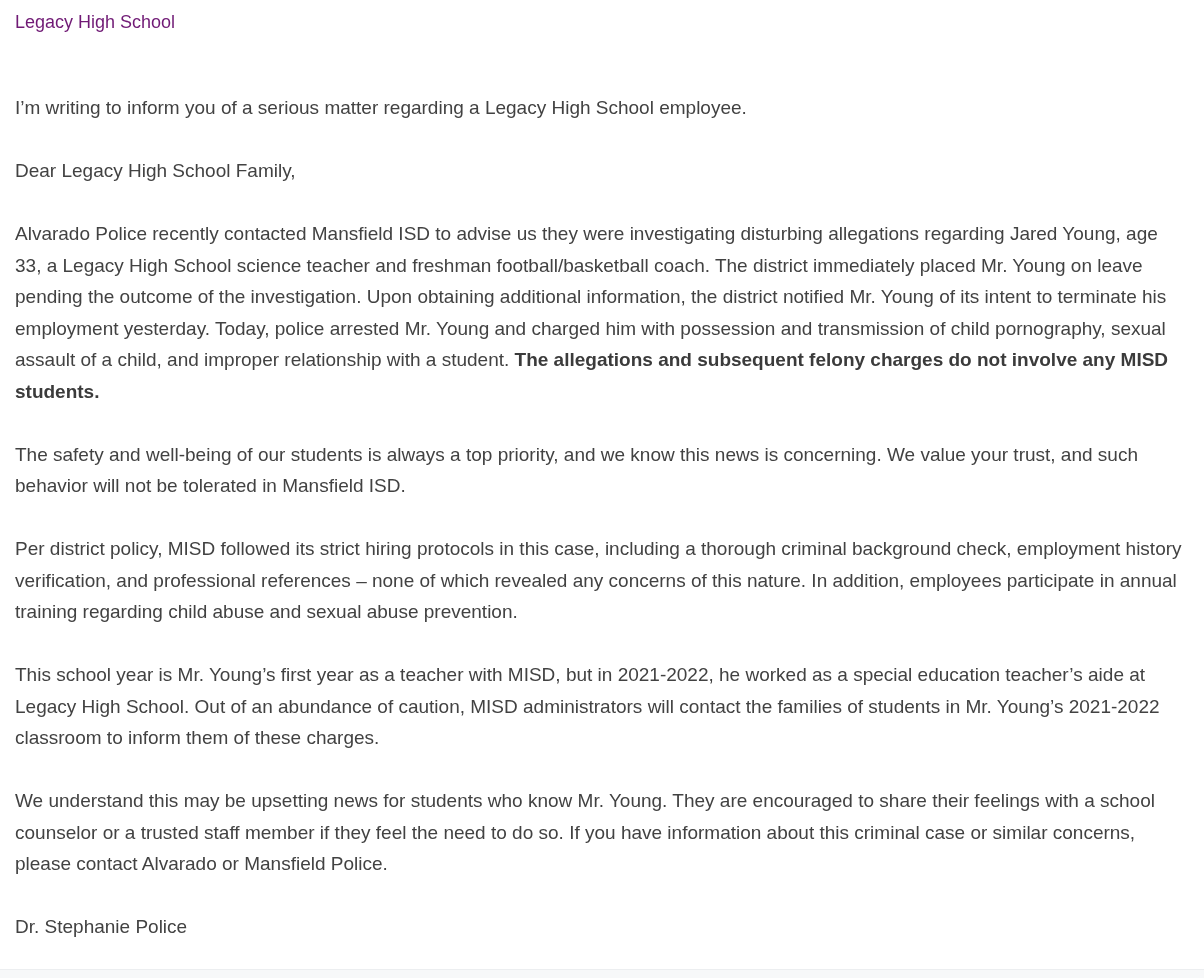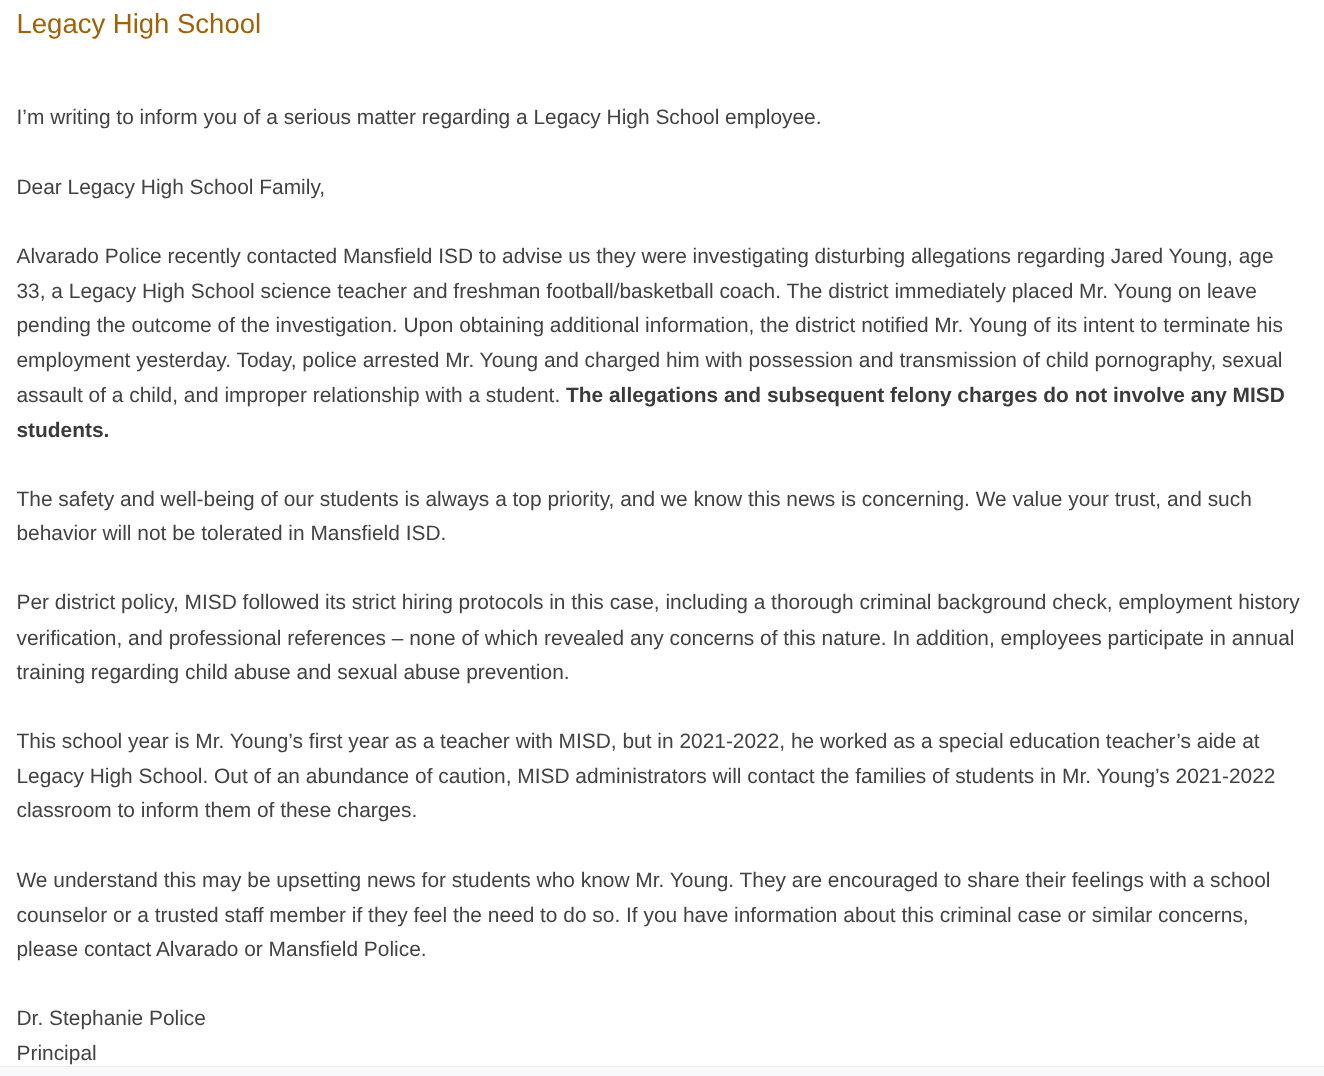--- a/index.html
+++ b/index.html
@@ -12,23 +12,23 @@
       position: relative;
       width: 1204px;
       height: 978px;
       background: #ffffff;
       overflow: hidden;
     }
     .page {
       padding: 10px 15px 0 15px;
     }
     .sender {
-      font-size: 25px;
+      font-size: 18px;
       line-height: 24px;
-      color: #a16207;
+      color: #701a75;
       margin: 0 0 58px 0;
       font-weight: 400;
     }
     p.par {
       font-size: 19px;
       line-height: 31.5px;
       color: #424242;
       margin: 31.5px 0;
     }
     p.par .b {
@@ -79,19 +79,18 @@
     <p class="par">
       <span>This school year is Mr. Young’s first year as a teacher with MISD, but in 2021-2022, he worked as a special education teacher’s aide at Legacy High School. Out of an abundance of caution, MISD administrators will contact the families of students in Mr. Young’s 2021-2022 classroom to inform them of these charges.</span><span class="b"></span>
     </p>
 
     <p class="par">
       <span>We understand this may be upsetting news for students who know Mr. Young. They are encouraged to share their feelings with a school counselor or a trusted staff member if they feel the need to do so. If you have information about this criminal case or similar concerns, please contact Alvarado or Mansfield Police.</span><span class="b"></span>
     </p>
 
     <p class="par">
       <span class="sig-line">Dr. Stephanie Police</span>
-      <span class="sig-line">Principal</span>
     </p>
 
   </div>
 
   <div class="bottom-strip"></div>
 </div>
 
 </body></html>

